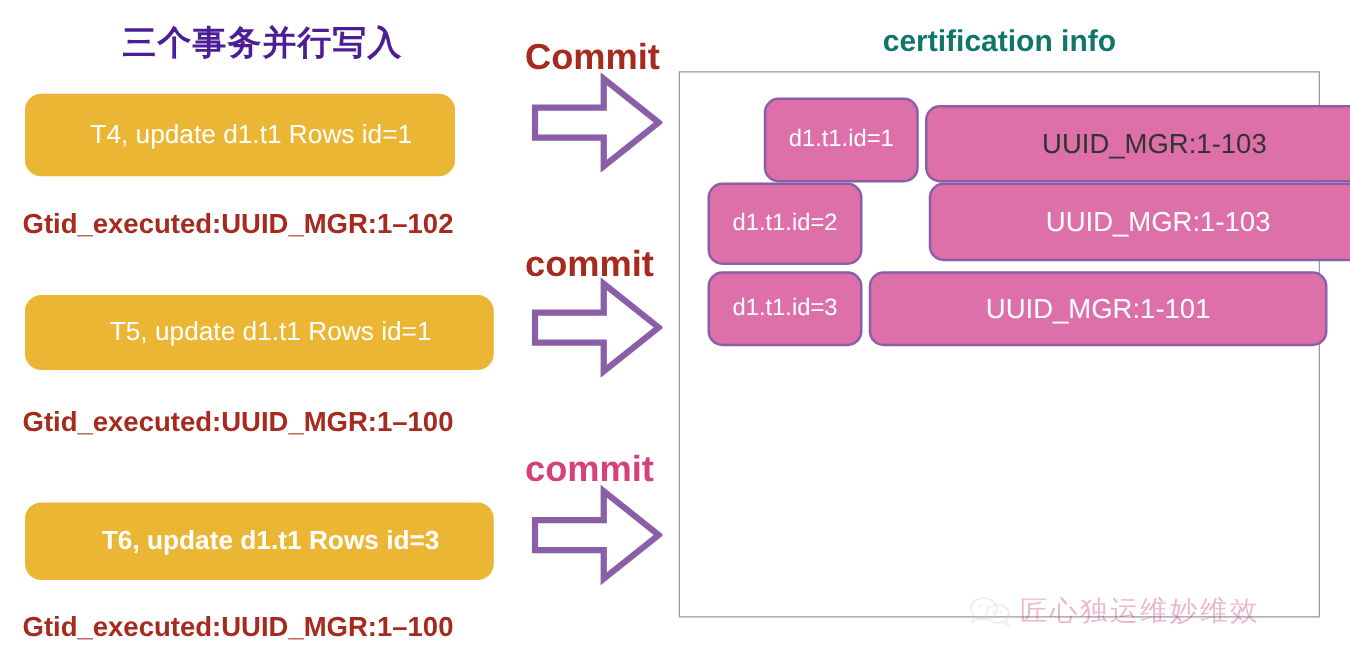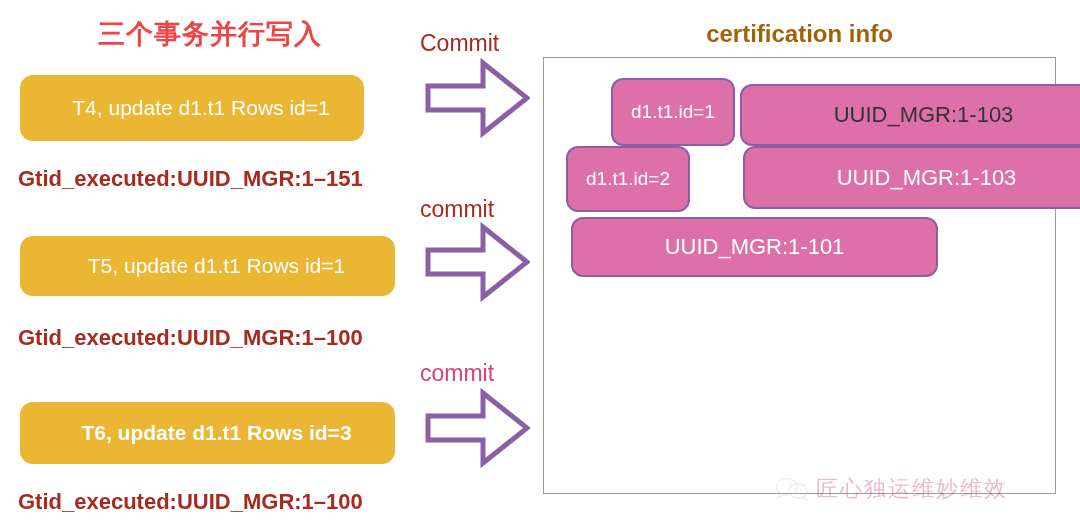--- a/index.html
+++ b/index.html
@@ -22,21 +22,21 @@
     height: 529px;
   }
 
   
   .left-title {
     position: absolute;
     left: 20px;
     top: 16px;
     width: 380px;
     text-align: center;
-    color: #ef4444;
+    color: #4c1d95;
     font-size: 27px;
     font-weight: bold;
     letter-spacing: 1px;
     white-space: nowrap;
   }
 
   .txn-box {
     position: absolute;
     background: #EBB634;
     border-radius: 13px;
@@ -66,22 +66,22 @@
     white-space: nowrap;
   }
   .gtid-1 { top: 166px; }
   .gtid-2 { top: 325px; }
   .gtid-3 { top: 489px; }
 
   
   .arrow-label {
     position: absolute;
     left: 420px;
-    font-size: 23px;
-    font-weight: normal;
+    font-size: 29px;
+    font-weight: bold;
     white-space: nowrap;
   }
   .arrow-label.l1 { top: 30px;  color: #A62A1E; }
   .arrow-label.l2 { top: 196px; color: #A62A1E; }
   .arrow-label.l3 { top: 360px; color: #D6407F; }
 
   .block-arrow {
     position: absolute;
     left: 425px;
     width: 105px;
@@ -91,21 +91,21 @@
   .block-arrow.a2 { top: 222px; }
   .block-arrow.a3 { top: 388px; }
 
   
   .panel-title {
     position: absolute;
     left: 543px;
     top: 20px;
     width: 513px;
     text-align: center;
-    color: #a16207;
+    color: #0f766e;
     font-size: 24px;
     font-weight: bold;
     white-space: nowrap;
   }
 
   .panel {
     position: absolute;
     left: 543px;
     top: 57px;
     width: 513px;
@@ -187,21 +187,21 @@
 </head>
 <body>
 
 <div class="stage">
 
   <div class="left-title">三个事务并行写入</div>
 
   <div class="txn-box txn-1">
     <span class="txn-label">T4, update d1.t1 Rows id=1</span>
   </div>
-  <div class="gtid gtid-1">Gtid_executed:UUID_MGR:1–151</div>
+  <div class="gtid gtid-1">Gtid_executed:UUID_MGR:1–102</div>
 
   <div class="txn-box txn-2">
     <span class="txn-label">T5, update d1.t1 Rows id=1</span>
   </div>
   <div class="gtid gtid-2">Gtid_executed:UUID_MGR:1–100</div>
 
   <div class="txn-box txn-3">
     <span class="txn-label">T6, update d1.t1 Rows id=3</span>
   </div>
   <div class="gtid gtid-3">Gtid_executed:UUID_MGR:1–100</div>
@@ -235,20 +235,21 @@
       <div class="cert-key">d1.t1.id=1</div>
       <div class="cert-val dark">UUID_MGR:1-103</div>
     </div>
 
     <div class="cert-row r2">
       <div class="cert-key">d1.t1.id=2</div>
       <div class="cert-val light">UUID_MGR:1-103</div>
     </div>
 
     <div class="cert-row r3">
+      <div class="cert-key">d1.t1.id=3</div>
       <div class="cert-val light">UUID_MGR:1-101</div>
     </div>
 
   </div>
 
   <div class="watermark">
     <span class="wechat-icon">
       <svg viewBox="0 0 34 26" width="34" height="26">
         <ellipse cx="12" cy="11" rx="10.5" ry="8.5" fill="none" stroke="#c9c9c9" stroke-width="1.4"></ellipse>
         <path d="M5 17 L2.5 22 L7.5 19.3 Z" fill="none" stroke="#c9c9c9" stroke-width="1.4"></path>

